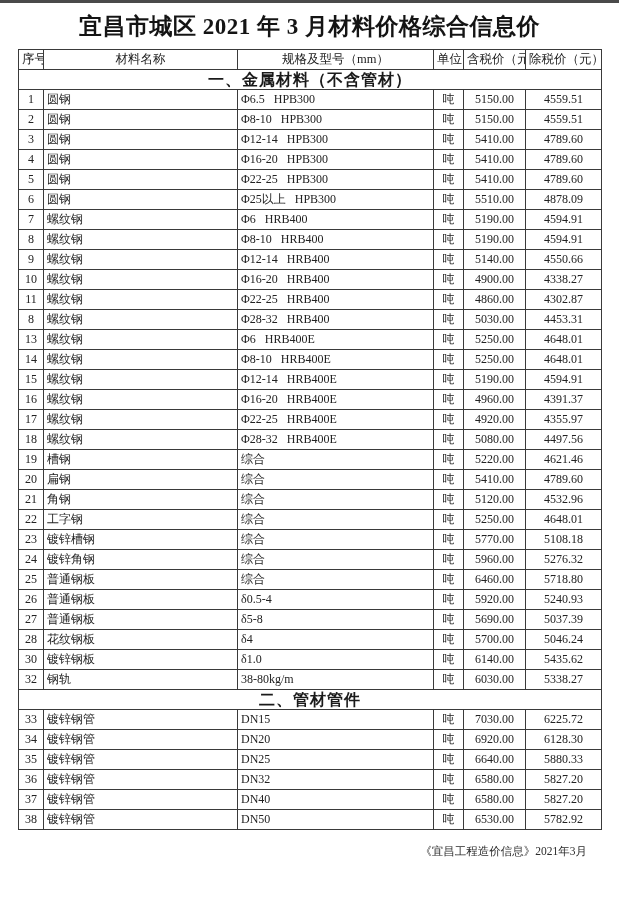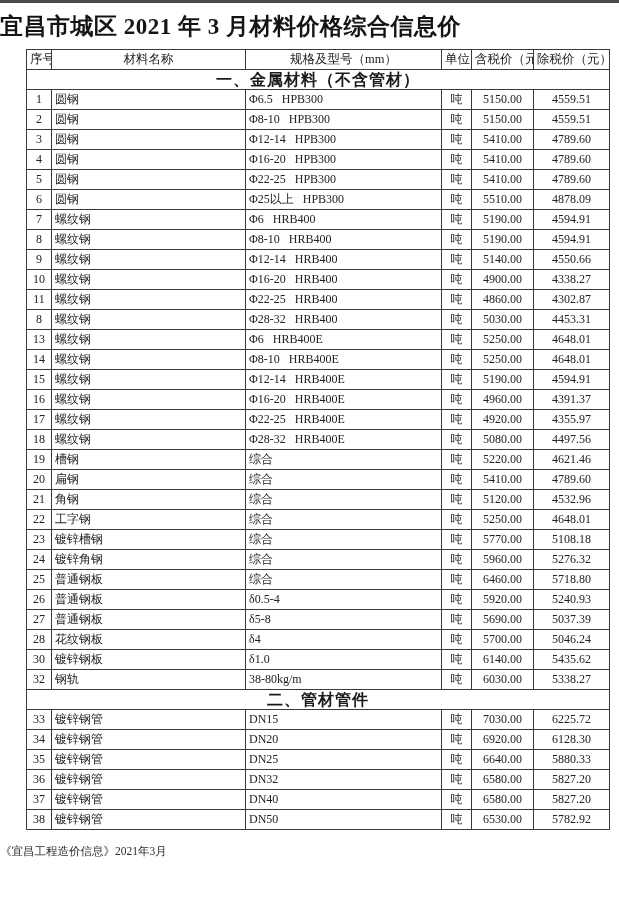--- a/index.html
+++ b/index.html
@@ -15,30 +15,30 @@
     position: relative;
     overflow: hidden;
   }
   .scan-edge {
     width: 619px;
     height: 3px;
     background: #4a4a4a;
   }
   .page-title {
     margin: 8px 0 7px 0;
-    text-align: left;
+    text-align: center;
     font-size: 23px;
     font-weight: bold;
     letter-spacing: 0.5px;
     color: #141414;
   }
   table.price-table {
     border-collapse: collapse;
     table-layout: fixed;
-    margin-left: 26px;
+    margin-left: 18px;
     width: 583px;
   }
   .price-table th, .price-table td {
     border: 1px solid #3a3a3a;
     font-size: 12px;
     height: 19px;
     line-height: 19px;
     padding: 0 3px;
     overflow: hidden;
     white-space: nowrap;
@@ -54,21 +54,22 @@
     font-weight: bold;
     font-size: 16px;
     letter-spacing: 1px;
     color: #1a1a1a;
   }
   .price-table td.align-left  { text-align: left; }
   .price-table td.align-center{ text-align: center; }
   .price-table td.col2 { white-space: pre; }
   .footer-note {
     margin-top: 14px;
-    padding-right: 8px;
+    padding-right: 32px;
+    text-align: right;
     font-size: 11.5px;
     color: #2b2b2b;
   }
 </style>
 </head>
 <body>
 
 <div class="scan-edge"></div>
 
 <div>

